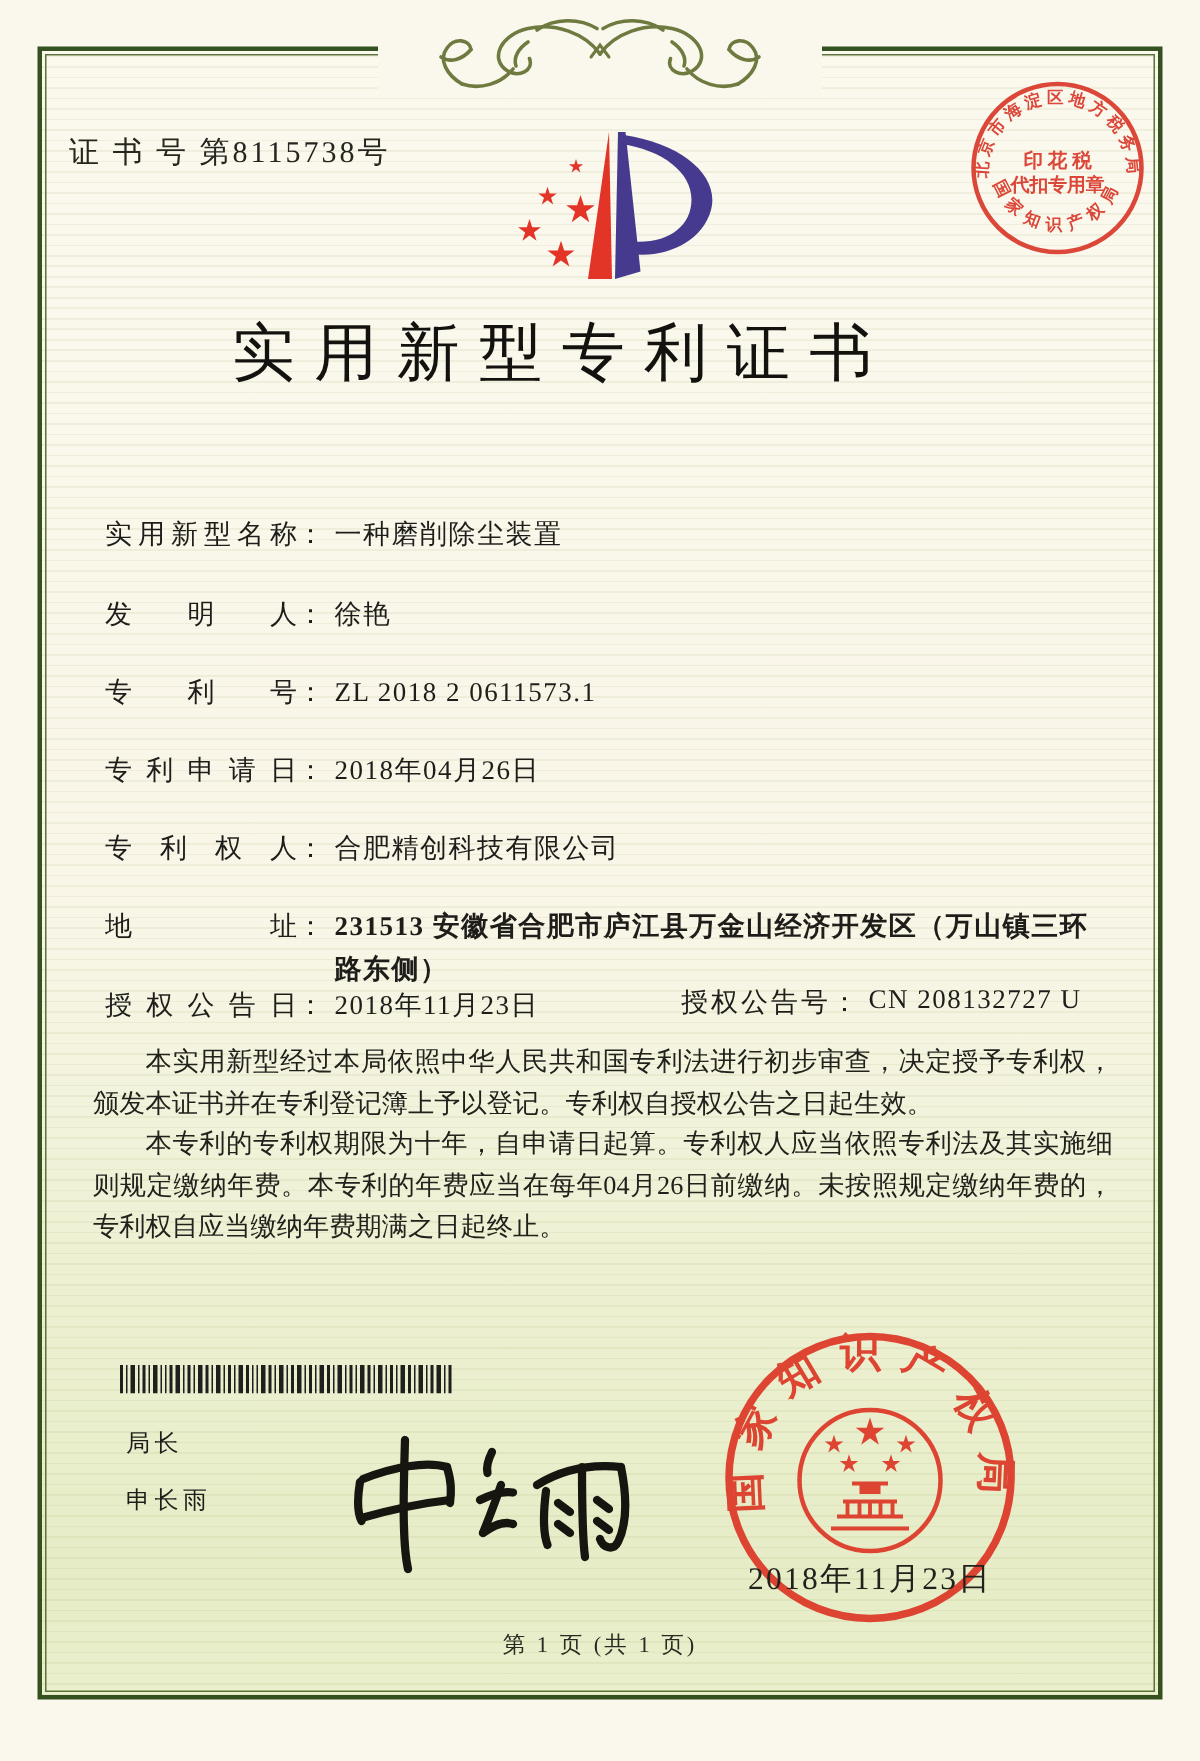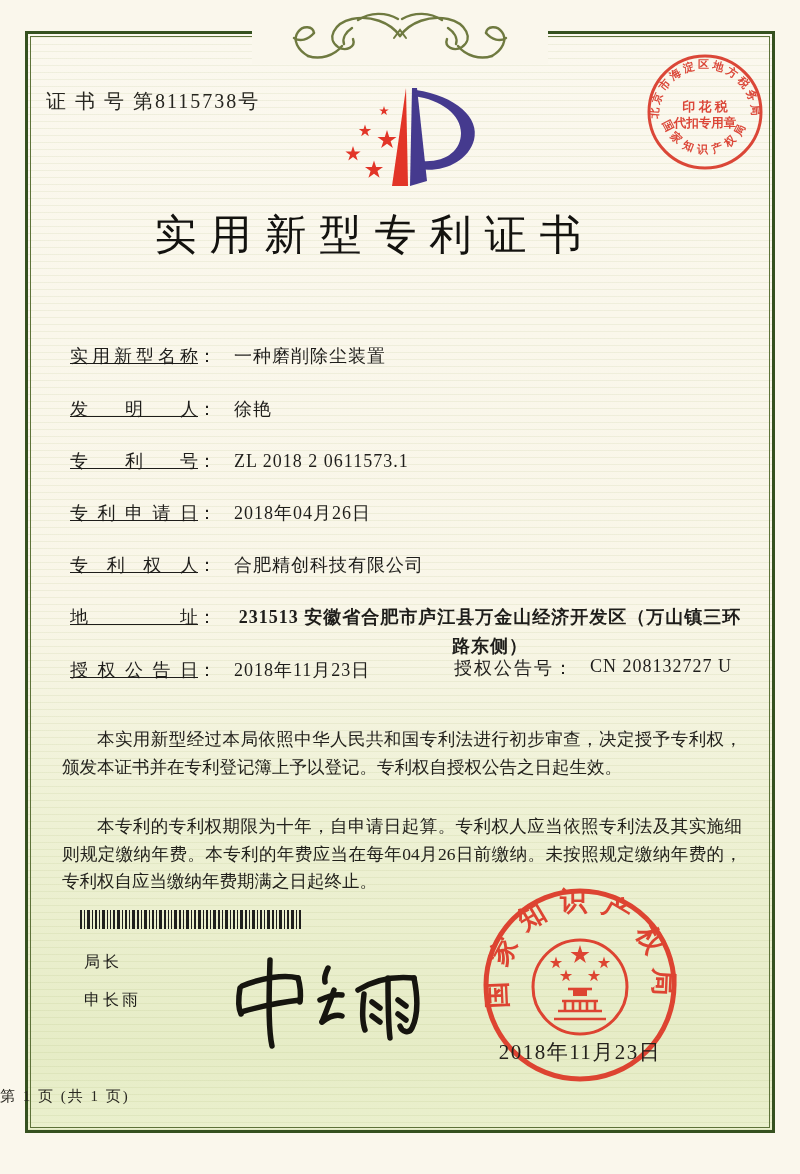--- a/index.html
+++ b/index.html
@@ -31,40 +31,40 @@
   .logo { position:absolute; left:330px; top:80px; z-index:2; }
   .tax-stamp { position:absolute; left:645px; top:52px; z-index:4; opacity:.93; }
   .title {
     position:absolute; left:0; top:207px; width:736px; z-index:2;
     text-align:center; font-size:42px; font-weight:400; letter-spacing:13px;
     text-indent:13px; color:#13120f;
   }
   .frow { position:absolute; left:70px; z-index:2; font-size:18px; line-height:29px; white-space:nowrap; }
   .flabel {
     display:inline-block; width:128px; vertical-align:top;
-    text-align:justify; text-align-last:justify;text-decoration:underline;
+    text-align:justify; text-align-last:justify;
   }
   .fcolon { display:inline-block; vertical-align:top; }
-  .fvalue { display:inline-block; vertical-align:top; margin-left:18px; letter-spacing:1px;text-align:center; }
+  .fvalue { display:inline-block; vertical-align:top; margin-left:7px; letter-spacing:1px; }
   .fvalue.wrap { white-space:normal; width:512px;font-weight:bold; }
   .grant-no { position:absolute; left:454px; top:656px; z-index:2; font-size:18px; white-space:nowrap; }
   .grant-no .glabel { letter-spacing:2px; }
   .body-text {
     position:absolute; left:62px; top:694px; width:680px; z-index:2;
     font-size:17.5px; line-height:27.5px; text-align:justify; color:#22211c;
   }
-  .body-text p { text-indent:2em;margin-top:32px; }
+  .body-text p { text-indent:2em; }
   .barcode { position:absolute; left:80px; top:910px; z-index:2; }
   .signer { position:absolute; left:84px; top:952px; z-index:2; font-size:16px; letter-spacing:3px; }
   .signer .name { display:block; margin-top:17px; }
   .signature { position:absolute; left:222px; top:938px; z-index:2; }
   .seal { position:absolute; left:478px; top:883px; z-index:3; }
   .footer {
     position:absolute; left:0; top:1087px; width:800px; z-index:2;
-    font-size:15px; letter-spacing:2px; color:#2a2922;
+    text-align:center; font-size:15px; letter-spacing:2px; color:#2a2922;
   }
 </style>
 </head>
 <body>
 
 <div class="paper"></div>
 
 <svg class="ornament" width="296" height="58" viewBox="0 0 296 58">
   <rect x="0" y="0" width="296" height="58" fill="#faf7ec"></rect>
   <g stroke="#6f7a40" stroke-width="2.4" fill="none" stroke-linecap="round">

